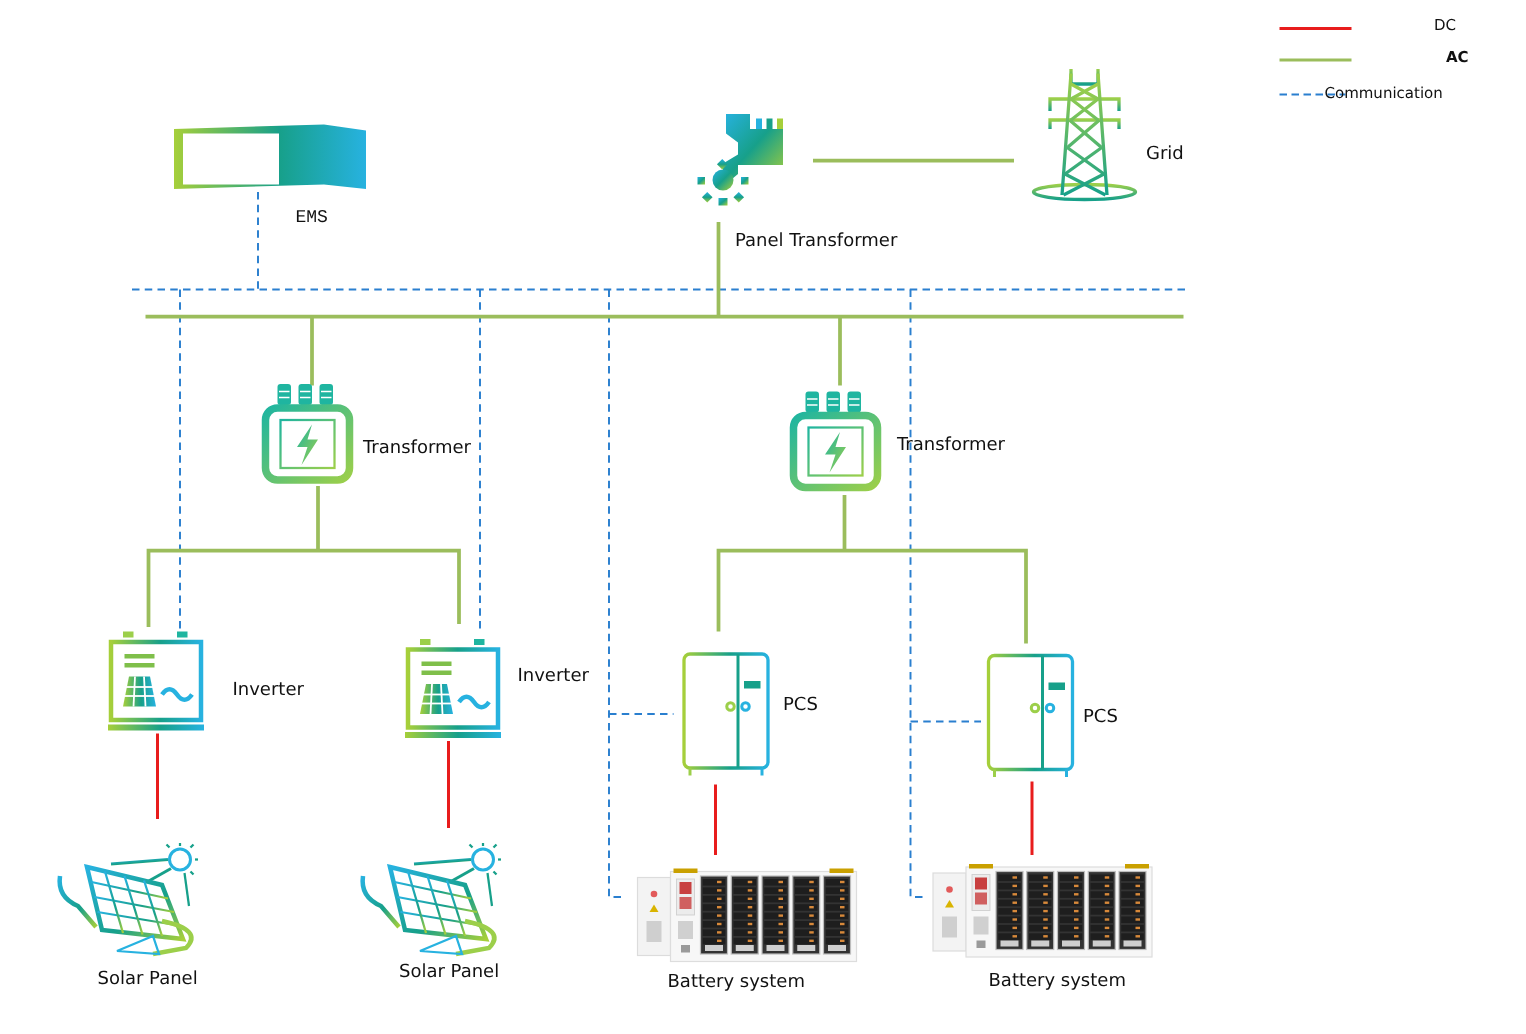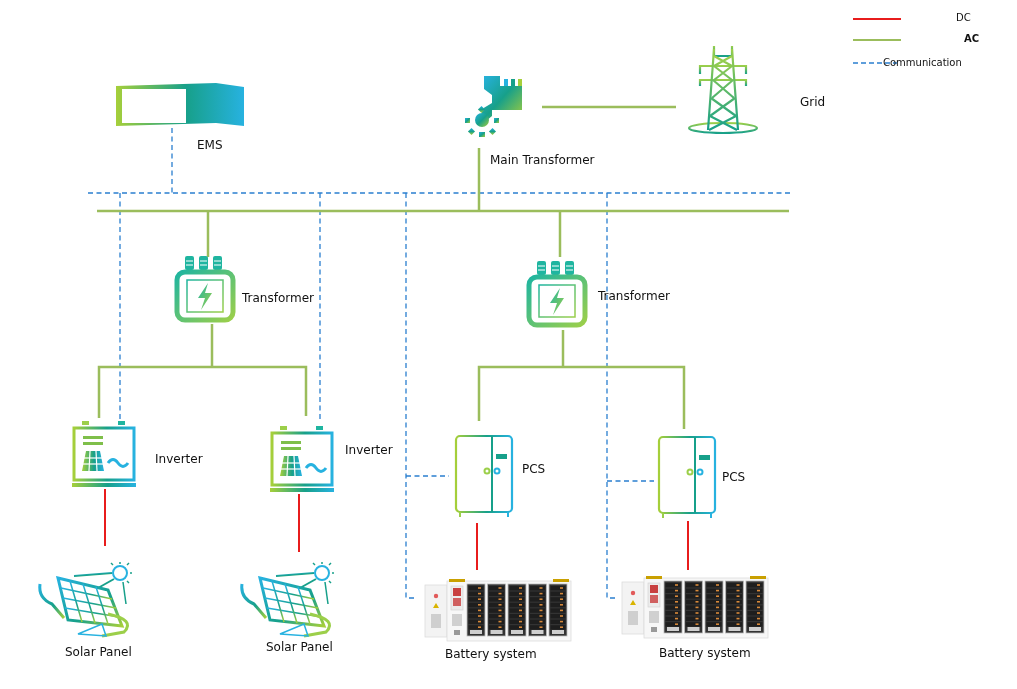--- a/index.html
+++ b/index.html
@@ -459,23 +459,23 @@
       <rect x="125.5" y="47.199999999999996" width="15" height="4.4" fill="#1e1e1e"></rect>
       <rect x="135" y="48.39999999999999" width="3" height="1.6" fill="#d8893a"></rect>
       <rect x="127" y="52" width="12" height="4" fill="#cfcfcf"></rect>
     </g>
 </svg>
 
 <div class="legend-lbl" style="left:915px;top:12px;margin-left:41px;">DC</div>
 <div class="legend-lbl bold" style="left:964px;top:33px;">AC</div>
 <div class="legend-lbl" style="left:883px;top:57px;">Communication</div>
 
-<div class="lbl" style="left:197px;top:138px;">EMS</div>
-<div class="lbl" style="left:490px;top:153px;">Main Transformer</div>
-<div class="lbl" style="left:800px;top:95px;">Grid</div>
+<div class="lbl" style="left:197px;top:138px;font-family:Liberation Mono, monospace;">EMS</div>
+<div class="lbl" style="left:490px;top:153px;">Panel Transformer</div>
+<div class="lbl" style="left:764px;top:95px;">Grid</div>
 <div class="lbl" style="left:242px;top:291px;">Transformer</div>
 <div class="lbl" style="left:598px;top:289px;">Transformer</div>
 <div class="lbl" style="left:155px;top:452px;">Inverter</div>
 <div class="lbl" style="left:345px;top:443px;">Inverter</div>
 <div class="lbl" style="left:522px;top:462px;">PCS</div>
 <div class="lbl" style="left:722px;top:470px;">PCS</div>
 <div class="lbl" style="left:65px;top:645px;">Solar Panel</div>
 <div class="lbl" style="left:266px;top:640px;">Solar Panel</div>
 <div class="lbl" style="left:445px;top:647px;">Battery system</div>
 <div class="lbl" style="left:659px;top:646px;">Battery system</div>

